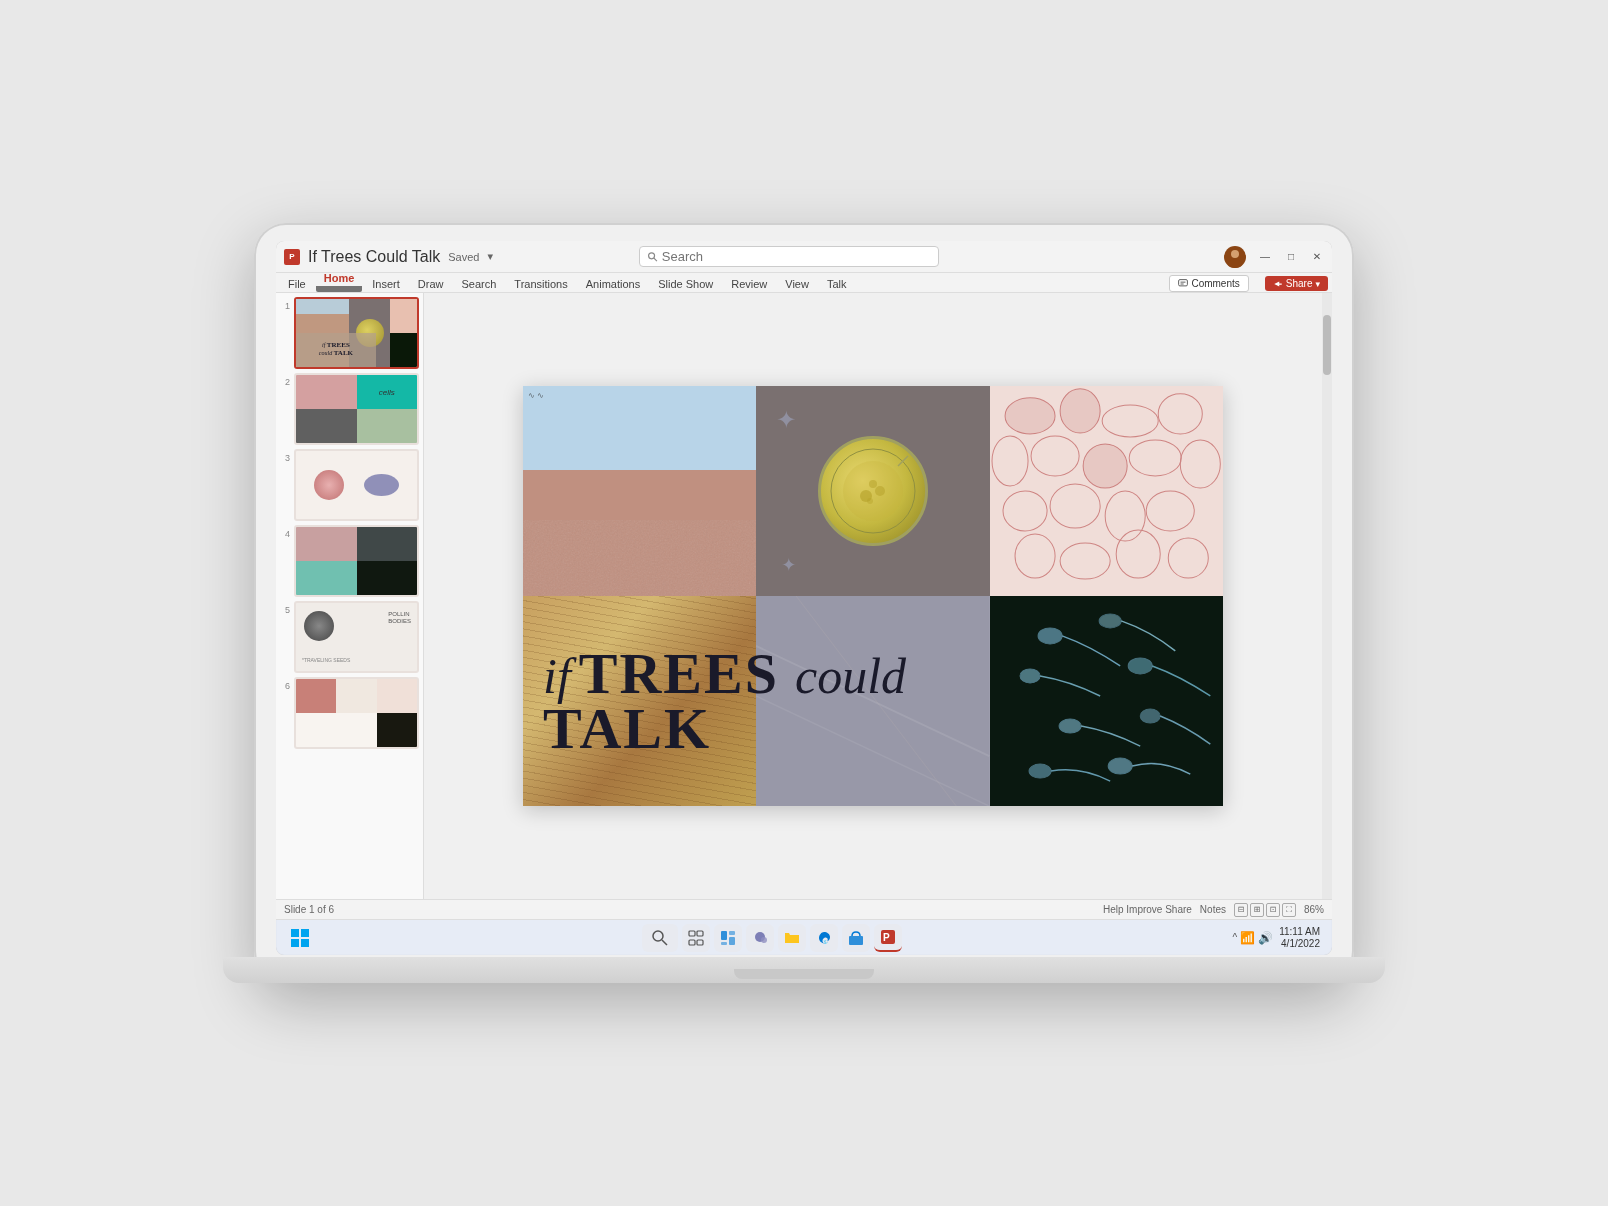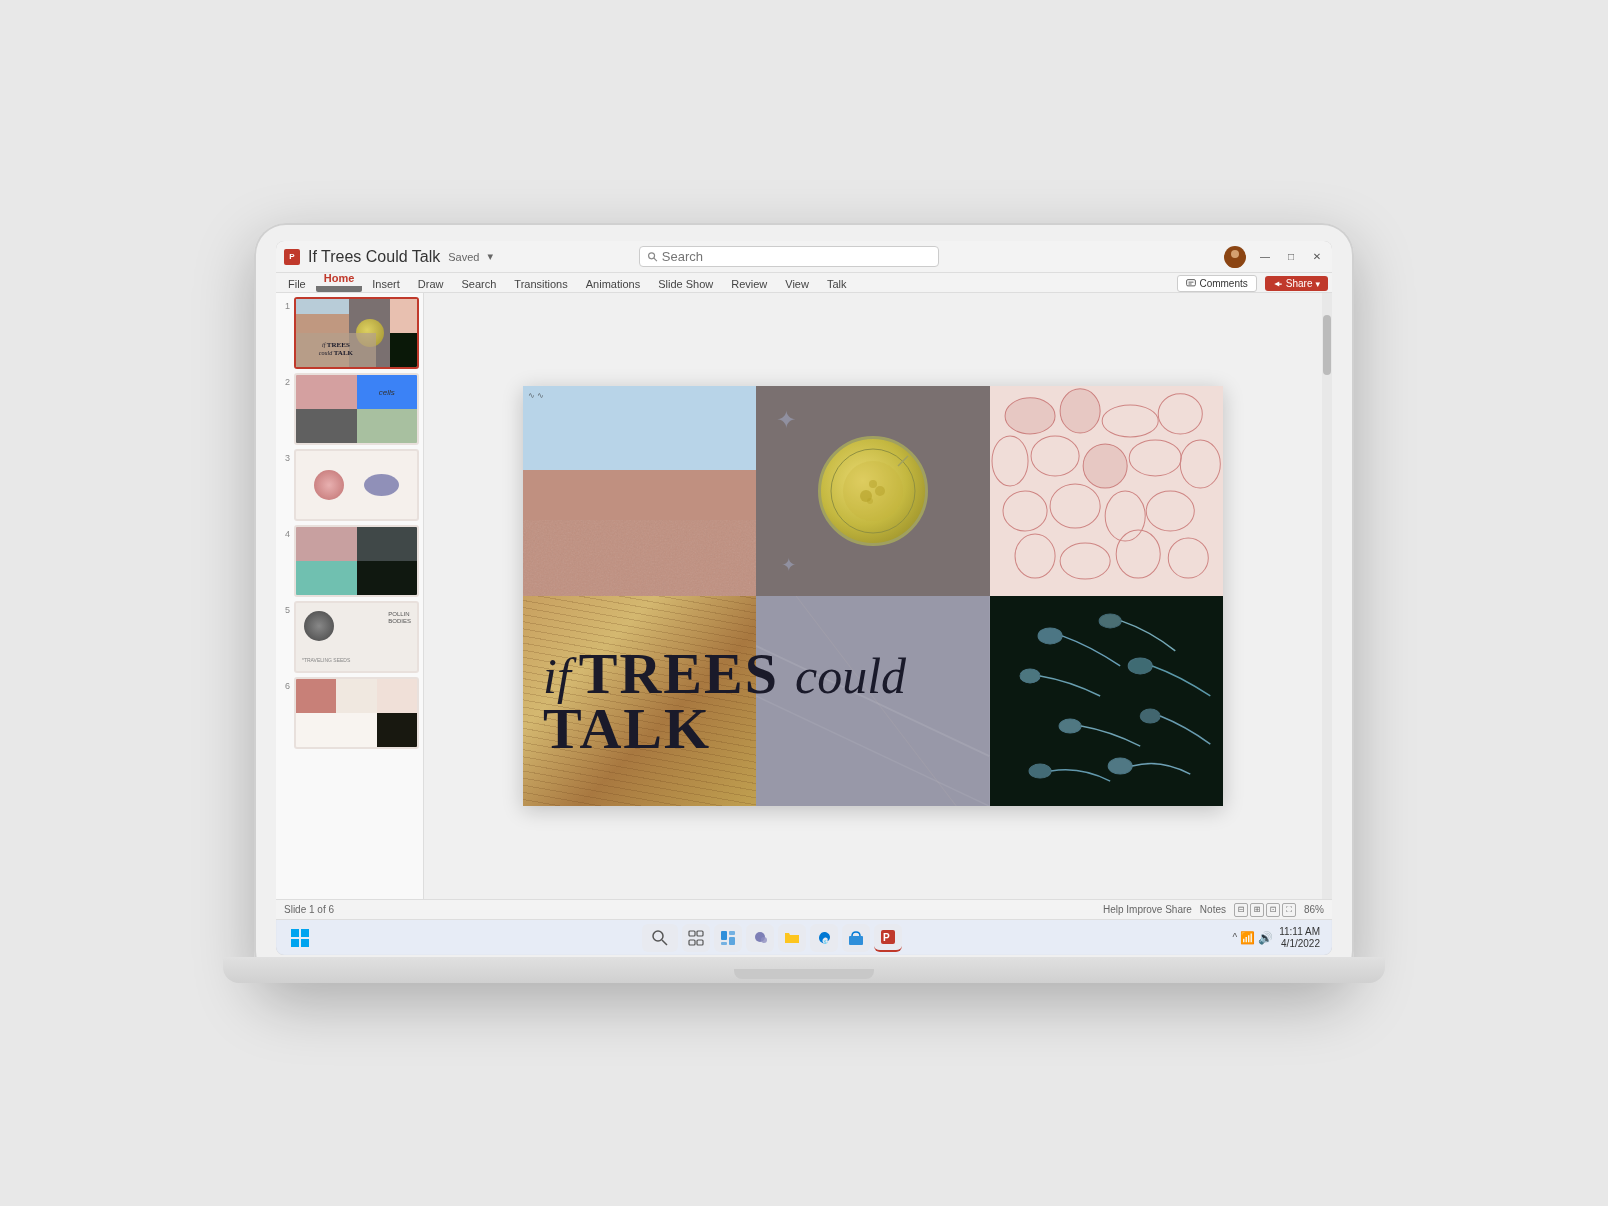--- a/index.html
+++ b/index.html
@@ -480,21 +480,21 @@
         <div class="ribbon-tab active">Home</div>
         <div class="ribbon-tab">Insert</div>
         <div class="ribbon-tab">Draw</div>
         <div class="ribbon-tab">Search</div>
         <div class="ribbon-tab">Transitions</div>
         <div class="ribbon-tab">Animations</div>
         <div class="ribbon-tab">Slide Show</div>
         <div class="ribbon-tab">Review</div>
         <div class="ribbon-tab">View</div>
         <div class="ribbon-tab">Talk</div>
-        <div style="margin-left:auto; display:flex; gap:8px; align-items:center;">
+        <div style="margin-left:auto; display:flex; gap:16px; align-items:center;">
           <button class="btn-comments">
             <svg width="10" height="10" viewBox="0 0 16 16">
               <rect x="1" y="1" width="14" height="10" rx="2" fill="none" stroke="#555" stroke-width="1.5"></rect>
               <line x1="4" y1="5" x2="12" y2="5" stroke="#555" stroke-width="1.5"></line>
               <line x1="4" y1="8" x2="9" y2="8" stroke="#555" stroke-width="1.5"></line>
             </svg>
             <span>Comments</span>
           </button>
           <button class="btn-share">
             <svg width="10" height="10" viewBox="0 0 16 16">
@@ -536,21 +536,21 @@
               <div style="position:absolute;bottom:0;right:0;width:22%;height:50%;background:#0a1808;"></div>
             </div>
           </div>
         </div>
 
         <div class="slide-thumb">
           <span class="slide-num">2</span>
           <div class="slide-img">
             <div style="width:100%;height:100%;display:grid;grid-template-columns:1fr 1fr;grid-template-rows:1fr 1fr;">
               <div style="background:#d4a0a0;"></div>
-              <div style="background:#3b82f6;display:flex;align-items:center;justify-content:center;font-size:8px;color:#333;font-style:italic;">cells</div>
+              <div style="background:#14b8a6;display:flex;align-items:center;justify-content:center;font-size:8px;color:#333;font-style:italic;">cells</div>
               <div style="background:#606060;"></div>
               <div style="background:#a8c0a0;"></div>
             </div>
           </div>
         </div>
 
         <div class="slide-thumb">
           <span class="slide-num">3</span>
           <div class="slide-img">
             <div style="width:100%;height:100%;background:#f5f0ec;display:flex;align-items:center;justify-content:space-around;padding:8px;">

